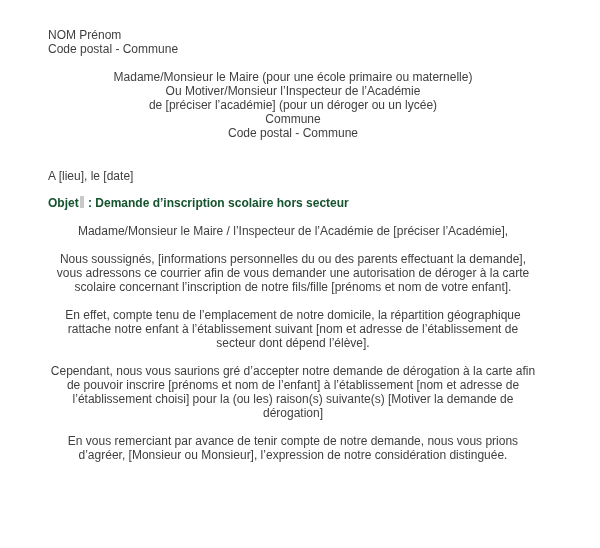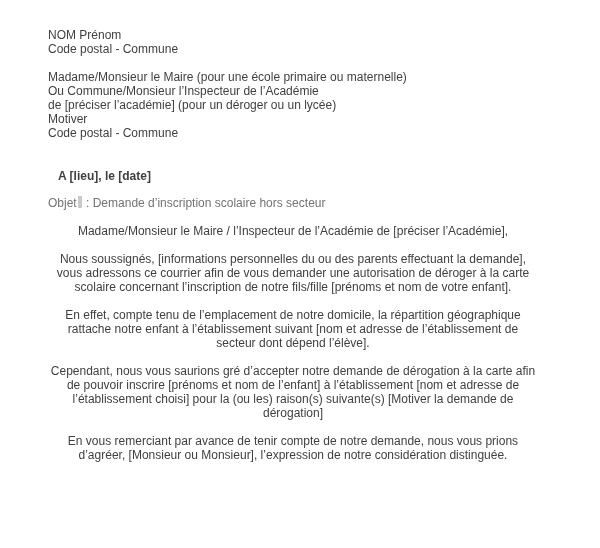--- a/index.html
+++ b/index.html
@@ -17,23 +17,23 @@
     overflow: hidden;
   }
   .page {
     box-sizing: border-box;
     width: 600px;
     height: 508px;
     padding: 28px 62px 0 48px;
     background: #ffffff;
   }
   .sender { margin: 0 0 14px 0; }
-  .recipient { text-align: left; margin: 0 0 29px 0; }
-  .dateline { margin: 0 0 13px 10px; font-weight: bold; }
-  .subject { font-weight: normal; margin: 4px 0 14px 0; color: #737373; }
+  .recipient { text-align: center; margin: 0 0 29px 0; }
+  .dateline { margin: 0 0 13px 0; }
+  .subject { font-weight: bold; margin: 4px 0 14px 0; color: #14532d; }
   .cursor {
     display: inline-block;
     width: 4px;
     height: 12px;
     background: #c9c9c9;
     vertical-align: -1px;
     margin: 0 1px 0 1px;
   }
   p { margin: 0 0 14px 0; text-align: center; }
   .signature { margin-top: 13px; }
@@ -43,23 +43,23 @@
 
 <div class="page">
 
   <div class="sender">
     <div>NOM Prénom</div>
     <div>Code postal - Commune</div>
   </div>
 
   <div class="recipient">
     <div>Madame/Monsieur le Maire (pour une école primaire ou maternelle)</div>
-    <div>Ou Commune/Monsieur l’Inspecteur de l’Académie</div>
+    <div>Ou Motiver/Monsieur l’Inspecteur de l’Académie</div>
     <div>de [préciser l’académie] (pour un déroger ou un lycée)</div>
-    <div>Motiver</div>
+    <div>Commune</div>
     <div>Code postal - Commune</div>
   </div>
 
   <div class="dateline">A [lieu], le [date]</div>
 
   <div class="subject"><span>Objet</span><span class="cursor"></span> <span>: Demande d’inscription scolaire hors secteur</span></div>
 
   <p>Madame/Monsieur le Maire / l’Inspecteur de l’Académie de [préciser l’Académie],</p>
 
   <p>Nous soussignés, [informations personnelles du ou des parents effectuant la demande], vous adressons ce courrier afin de vous demander une autorisation de déroger à la carte scolaire concernant l’inscription de notre fils/fille [prénoms et nom de votre enfant].</p>

